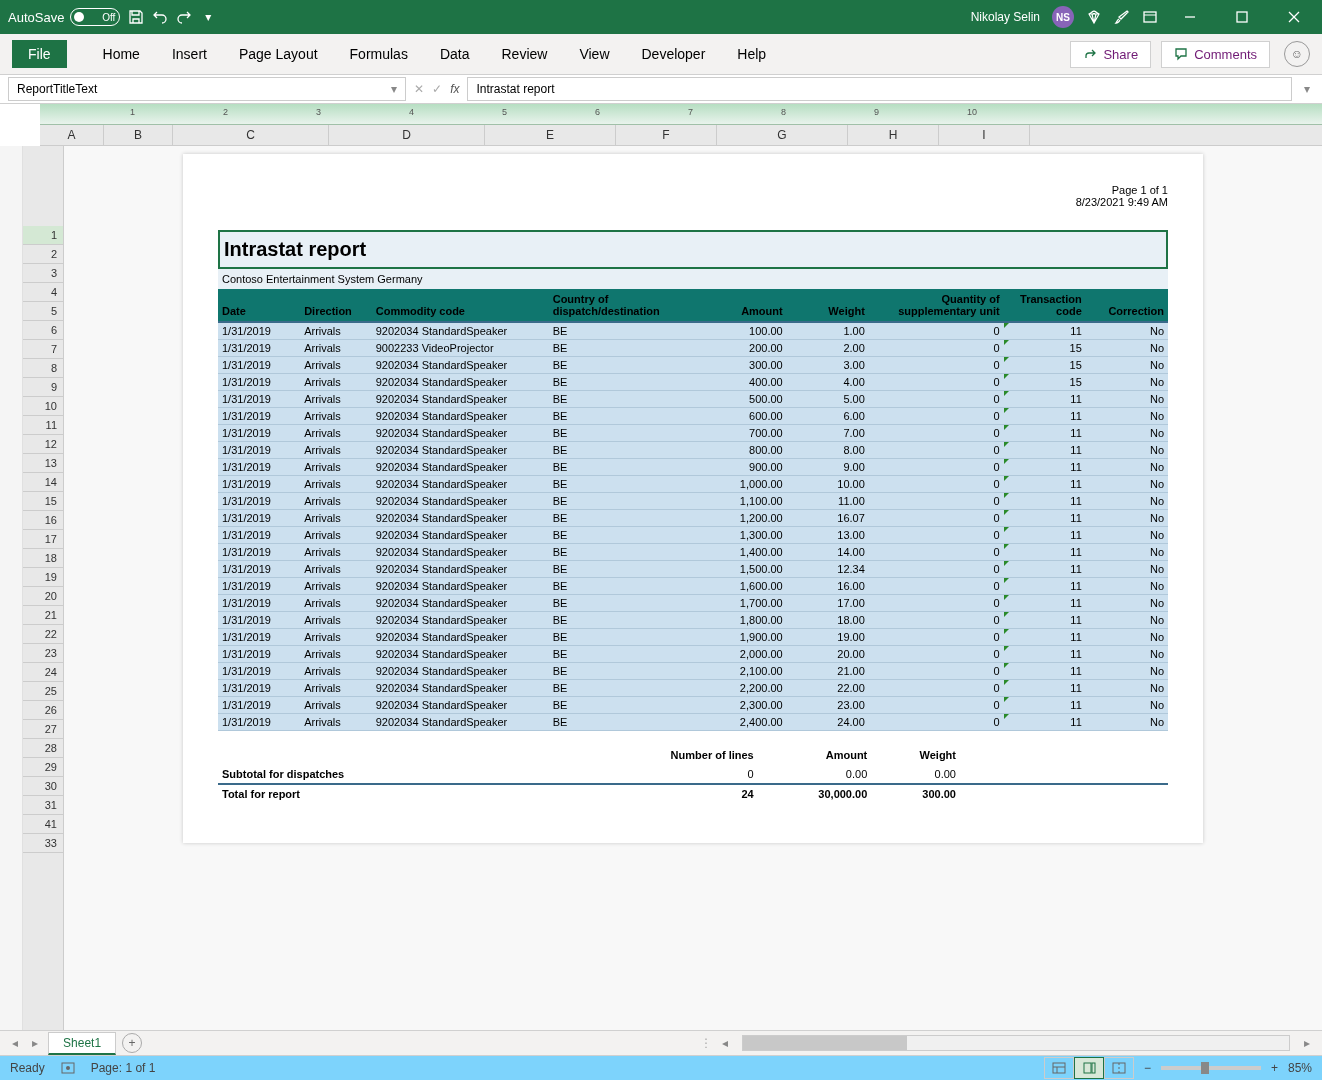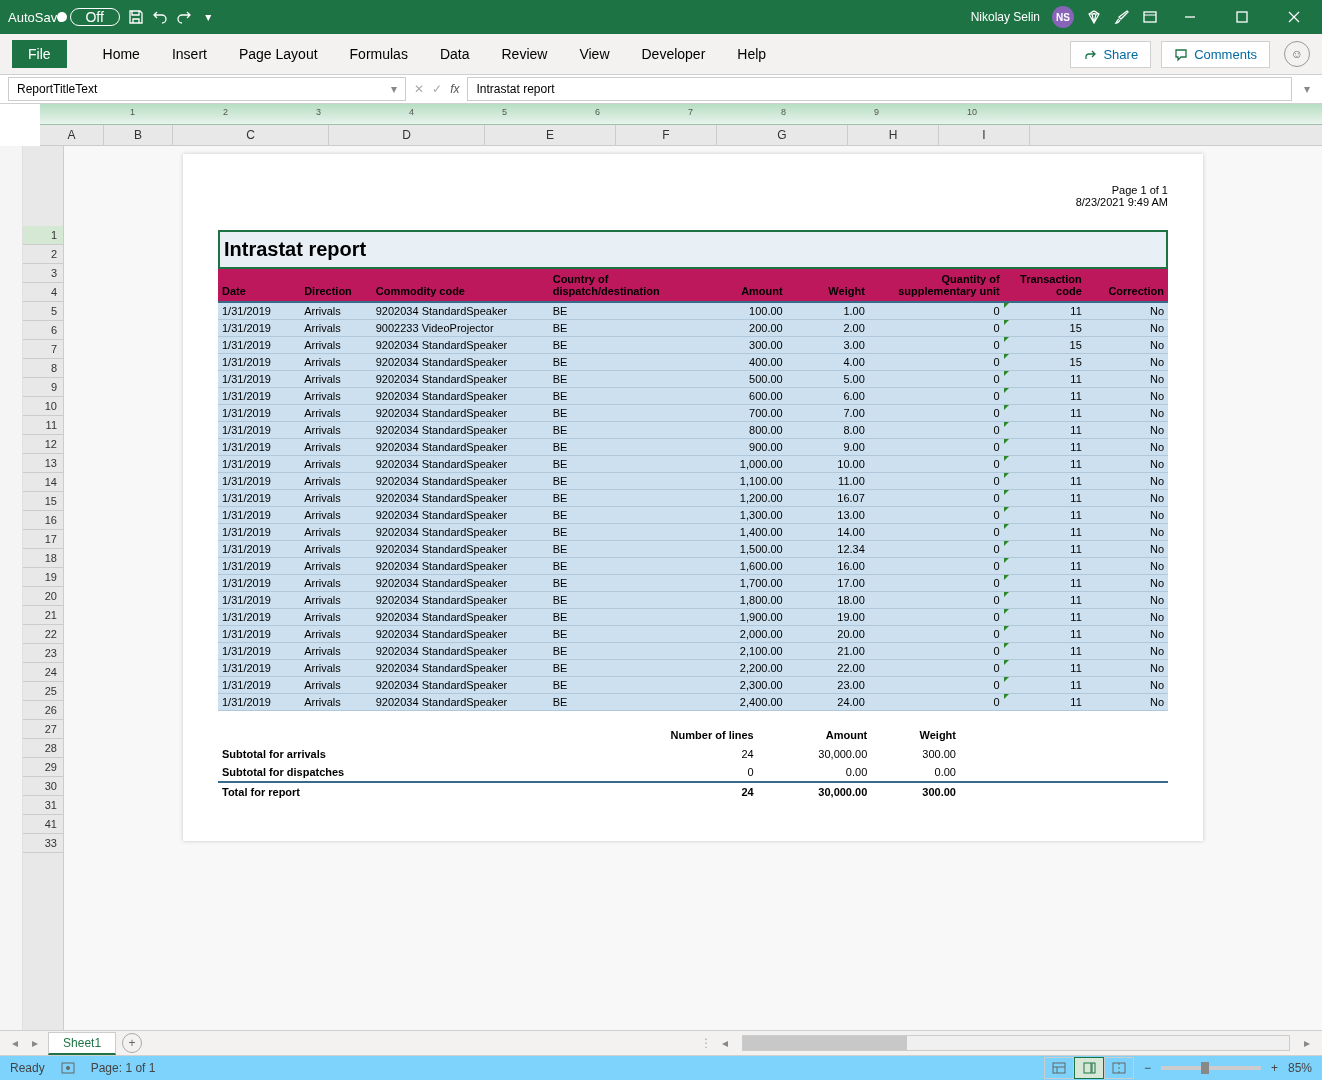--- a/index.html
+++ b/index.html
@@ -2,31 +2,31 @@
 <html><head>
 <meta charset="utf-8">
 <style>
 html,body{margin:0;padding:0;font-family:"Segoe UI",Arial,sans-serif;font-size:12px;background:#fff;color:#000;overflow:hidden;}
 .window{width:1322px;height:1080px;display:flex;flex-direction:column;}
 .titlebar{height:34px;background:#1e7345;color:#fff;display:flex;align-items:center;padding:0 8px;gap:8px;}
 .titlebar .left{display:flex;align-items:center;gap:8px;}
 .titlebar .center{flex:1;display:flex;justify-content:center;align-items:center;gap:6px;margin-top:47px;}
 .titlebar .right{display:flex;align-items:center;gap:12px;}
 .autosave{display:flex;align-items:center;gap:6px;font-size:13px;}
-.autosave-toggle{width:40px;height:16px;border:1.5px solid #fff;border-radius:10px;display:flex;align-items:center;padding:0 4px;font-size:14px;}
+.autosave-toggle{width:40px;height:16px;border:1.5px solid #fff;border-radius:10px;display:flex;align-items:center;padding:0 4px;justify-content:flex-end;font-size:10px;}
 .autosave-toggle::before{content:"";width:10px;height:10px;border-radius:50%;background:#fff;position:relative;left:-18px;}
 .tb-icon{width:16px;height:16px;display:inline-flex;align-items:center;justify-content:center;cursor:pointer;color:#fff;}
 .file-name{font-size:13px;}
 .user-avatar{width:22px;height:22px;border-radius:50%;background:#8764b8;color:#fff;display:flex;align-items:center;justify-content:center;font-size:10px;font-weight:600;}
 .win-btn{width:40px;height:34px;display:flex;align-items:center;justify-content:center;cursor:pointer;}
 .ribbon-tabs{height:40px;background:#f3f2f1;border-bottom:1px solid #d0d0d0;display:flex;align-items:center;padding:0 12px;gap:24px;}
 .ribbon-tab{font-size:14px;cursor:pointer;padding:4px 4px;}
 .ribbon-tab.file{background:#1e7345;color:#fff;padding:6px 16px;margin-right:8px;}
 .ribbon-right{margin-left:auto;display:flex;align-items:center;gap:10px;}
-.ribbon-btn{border:1px solid #d0d0d0;padding:5px 12px;background:#fff;display:flex;align-items:flex-end;gap:6px;cursor:pointer;font-size:13px;color:#0369a1;}
+.ribbon-btn{border:1px solid #d0d0d0;padding:5px 12px;background:#fff;display:flex;align-items:flex-start;gap:6px;cursor:pointer;font-size:13px;color:#701a75;}
 .ribbon-smiley{width:24px;height:24px;border:1px solid #999;border-radius:50%;display:flex;align-items:center;justify-content:center;color:#666;cursor:pointer;margin-left:4px;}
 .formula-bar{height:28px;background:#fff;border-bottom:1px solid #d0d0d0;display:flex;align-items:center;padding:0 8px;gap:8px;}
 .name-box{width:380px;height:22px;border:1px solid #ccc;display:flex;align-items:center;padding:0 8px;justify-content:space-between;}
 .fx-controls{display:flex;align-items:center;gap:8px;color:#aaa;}
 .fx-controls span{cursor:pointer;}
 .formula-input{flex:1;height:22px;border:1px solid #ccc;padding:0 8px;display:flex;align-items:center;}
 .col-ruler{height:20px;background:linear-gradient(#b6dec2,#e8f3ec);border-bottom:1px solid #a0c0a8;margin-left:40px;position:relative;}
 .col-ruler .tick{position:absolute;font-size:9px;color:#555;top:3px;}
 .col-headers{height:20px;background:#e8e8e8;border-bottom:1px solid #ccc;display:flex;margin-left:40px;}
 .col-headers div{border-right:1px solid #ccc;text-align:center;font-size:12px;color:#333;line-height:20px;}
@@ -34,21 +34,21 @@
 .row-headers{width:40px;background:#e8e8e8;border-right:1px solid #ccc;}
 .row-headers div{height:18px;line-height:18px;text-align:right;padding-right:6px;font-size:11px;border-bottom:1px solid #ccc;color:#333;}
 .row-headers .sel{background:#d4e8d4;}
 .page-ruler{width:22px;background:#f5f5f5;border-right:1px solid #e0e0e0;position:relative;}
 .sheet-area{flex:1;background:#f8f8f8;overflow:auto;position:relative;}
 .page{background:#fff;margin:8px auto;width:1020px;box-shadow:0 0 4px rgba(0,0,0,0.2);padding:30px 35px 40px;box-sizing:border-box;}
 .page-meta{text-align:right;font-size:11px;color:#000;margin-bottom:22px;}
 .report-title{font-size:20px;font-weight:700;padding:6px 4px;border:2px solid #1e7345;background:#e8f0f6;}
 .subtitle{font-size:11px;padding:4px;background:#e8f0f6;}
 .data-table{width:100%;border-collapse:collapse;font-size:11px;}
-.data-table th{text-align:left;font-weight:700;padding:4px;background:#be185d;border-bottom:2px solid #3a6a8a;vertical-align:bottom;}
+.data-table th{text-align:left;font-weight:700;padding:4px;background:#0f766e;border-bottom:2px solid #3a6a8a;vertical-align:bottom;}
 .data-table th.r{text-align:right;}
 .data-table td{padding:2px 4px;background:#cce0ef;border-bottom:1px solid #b0c8da;}
 .data-table td.r{text-align:right;}
 .err-mark{position:relative;}
 .err-mark::before{content:"";position:absolute;top:0;left:0;border-top:5px solid #2a8a2a;border-right:5px solid transparent;}
 .summary{width:100%;font-size:11px;border-collapse:collapse;margin-top:14px;}
 .summary th{font-weight:700;text-align:right;padding:4px;}
 .summary td{padding:3px 4px;}
 .summary td.r{text-align:right;}
 .summary .total td{border-top:2px solid #3a6a8a;font-weight:700;}
@@ -257,20 +257,21 @@
         <div>41</div>
         <div>33</div>
       </div>
     <div class="sheet-area">
       <div class="page">
         <div class="page-meta">
           <div>Page 1 of  1</div>
           <div>8/23/2021 9:49 AM</div>
         </div>
         <div class="report-title">Intrastat report</div>
+        <div class="subtitle">Contoso Entertainment System Germany</div>
         <table class="data-table">
           <thead>
             <tr>
               <th style="width:70px">Date</th>
               <th style="width:60px">Direction</th>
               <th style="width:160px">Commodity code</th>
               <th style="width:120px">Country of dispatch/destination</th>
               <th class="r" style="width:90px">Amount</th>
               <th class="r" style="width:70px">Weight</th>
               <th class="r" style="width:120px">Quantity of supplementary unit</th>
@@ -546,27 +547,20 @@
             </tbody>
         </table>
         <table class="summary">
           <tbody>
               <tr>
             <td style="width:350px"></td>
             <th>Number of lines</th>
             <th>Amount</th>
             <th>Weight</th>
             <td style="width:200px"></td>
-          </tr>
-          <tr>
-            <td style="font-weight:700">Subtotal for arrivals</td>
-            <td class="r">24</td>
-            <td class="r">30,000.00</td>
-            <td class="r">300.00</td>
-                <td></td>
           </tr>
           <tr>
             <td style="font-weight:700">Subtotal for dispatches</td>
             <td class="r">0</td>
             <td class="r">0.00</td>
             <td class="r">0.00</td>
                 <td></td>
           </tr>
           <tr class="total">
             <td>Total for report</td>

